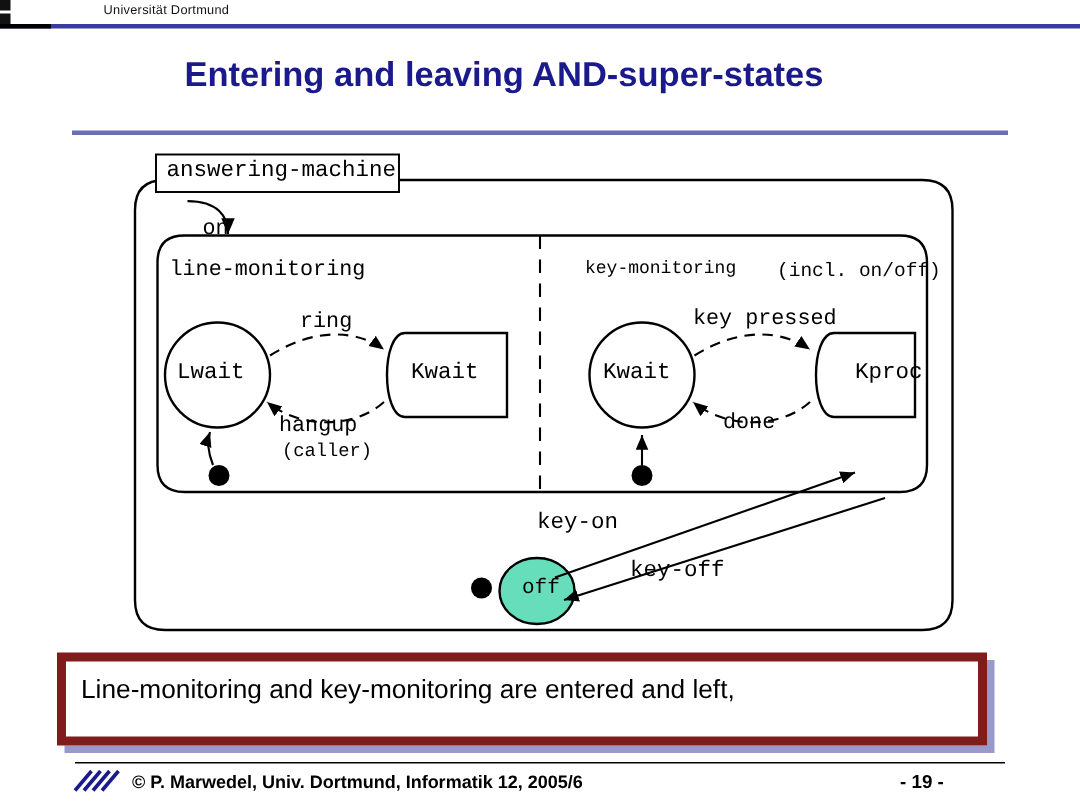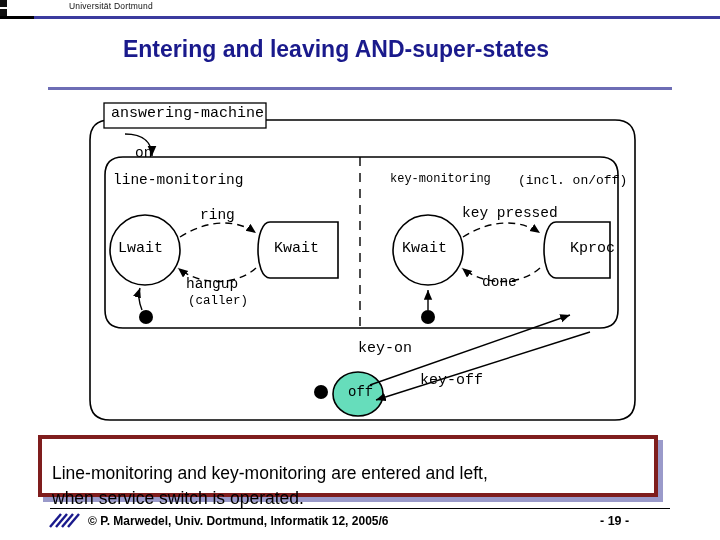--- a/index.html
+++ b/index.html
@@ -86,23 +86,23 @@
     position: absolute;
     left: 43px; top: 440px;
     width: 620px; height: 62px;
     background: #9a9aca;
   }
   .caption-box {
     position: absolute;
     left: 38px; top: 435px;
     width: 620px; height: 62px;
     background: #ffffff;
-    border: 4px solid #7f1d1d;
+    border: 6px solid #7f1d1d;
     box-sizing: border-box;
-    padding: 22px 10px 0 10px;
+    padding: 6px 10px 0 10px;
   }
   .caption-text {
     font-size: 17.5px;
     color: #000000;
     line-height: 1.45;
   }
 
   
   .footer-rule {
     position: absolute;
@@ -250,21 +250,20 @@
   <div class="dlabel" style="left:500px; top:140px; font-size:15px;">Kproc</div>
 
   <div class="dlabel" style="left:278px; top:284px; font-size:14px;">off</div>
   <div class="dlabel" style="left:288px; top:240px; font-size:15px;">key-on</div>
   <div class="dlabel" style="left:350px; top:272px; font-size:15px;">key-off</div>
 </div>
 
 <div class="caption-shadow"></div>
 <div class="caption-box">
   <div class="caption-text">Line-monitoring and key-monitoring are entered and left,</div>
-  <div class="caption-text">when service switch is operated.</div>
 </div>
 
 <div class="footer-rule"></div>
 <svg class="footer-logo" viewBox="0 0 34 18">
   <g stroke="#1a1a8c" stroke-width="2.4">
     <line x1="2" y1="15" x2="13" y2="2"></line>
     <line x1="8" y1="15" x2="19" y2="2"></line>
     <line x1="14" y1="15" x2="25" y2="2"></line>
     <line x1="20" y1="15" x2="31" y2="2"></line>
   </g>

